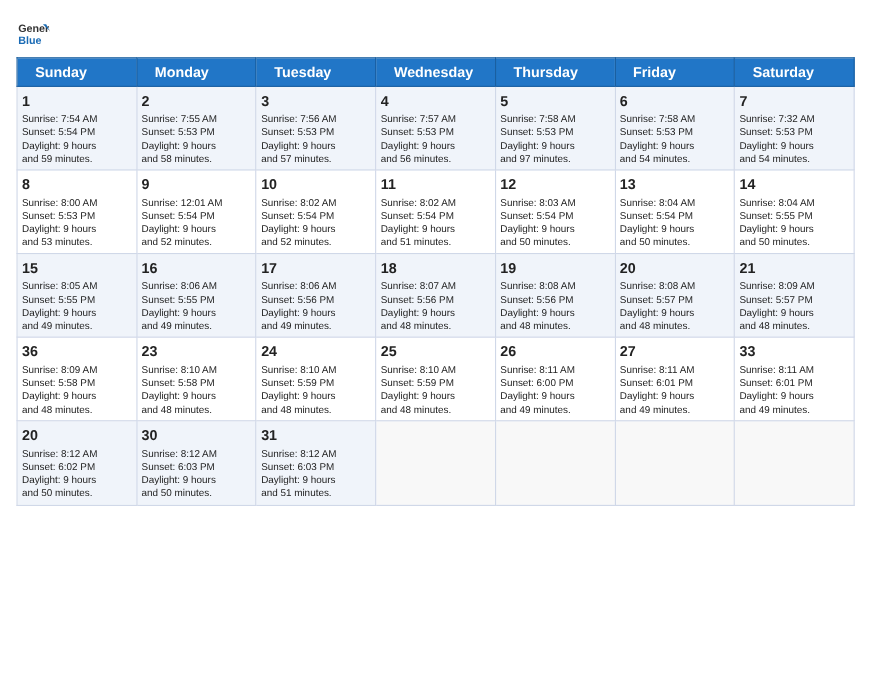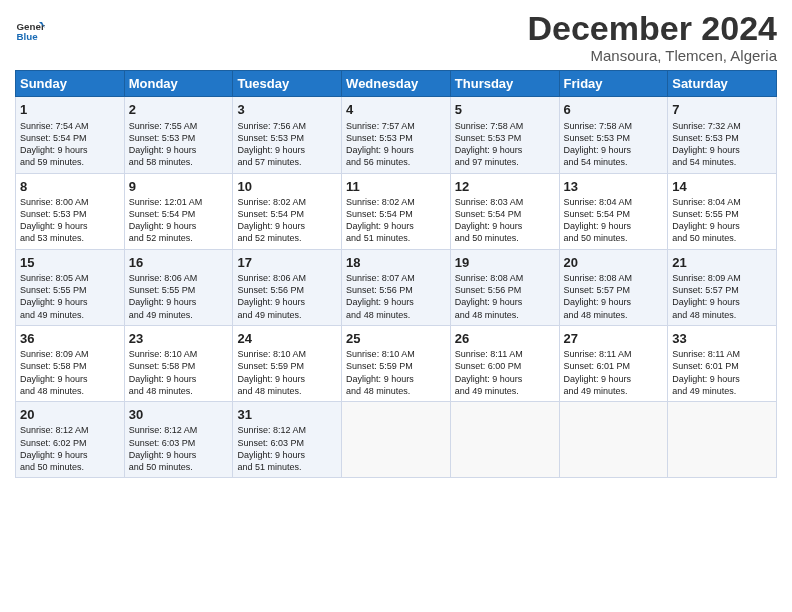--- a/index.html
+++ b/index.html
@@ -46,21 +46,21 @@
     table {
       width: 100%;
       border-collapse: collapse;
       table-layout: fixed;
     }
     thead tr {
       background-color: #2176c7;
       color: #fff;
     }
     thead th {
-      padding: 5px 4px;
+      padding: 5px 16px;
       font-size: 13px;
       font-weight: bold;
       text-align: left;
       border: 1px solid #1a5fa0;
     }
     tbody tr {
       background-color: #fff;
     }
     tbody tr:nth-child(odd) {
       background-color: #f0f4fa;
@@ -92,24 +92,20 @@
 
 <div class="container">
   <div class="header-row">
     <div class="logo">
       <svg class="logo-icon" viewBox="0 0 40 40">
         <text x="2" y="18" font-size="13" font-weight="bold" fill="#333" font-family="Arial">General</text>
         <text x="2" y="32" font-size="13" font-weight="bold" fill="#1a6bb5" font-family="Arial">Blue</text>
         <polygon points="32,8 40,16 36,8" fill="#1a6bb5"></polygon>
       </svg>
     </div>
-    <div class="title-block">
-      <div class="month-title">December 2024</div>
-      <div class="subtitle">Mansoura, Tlemcen, Algeria</div>
-    </div>
   </div>
 
   <table>
     <thead>
       <tr>
       <th>Sunday</th>
           <th>Monday</th>
           <th>Tuesday</th>
           <th>Wednesday</th>
           <th>Thursday</th>

